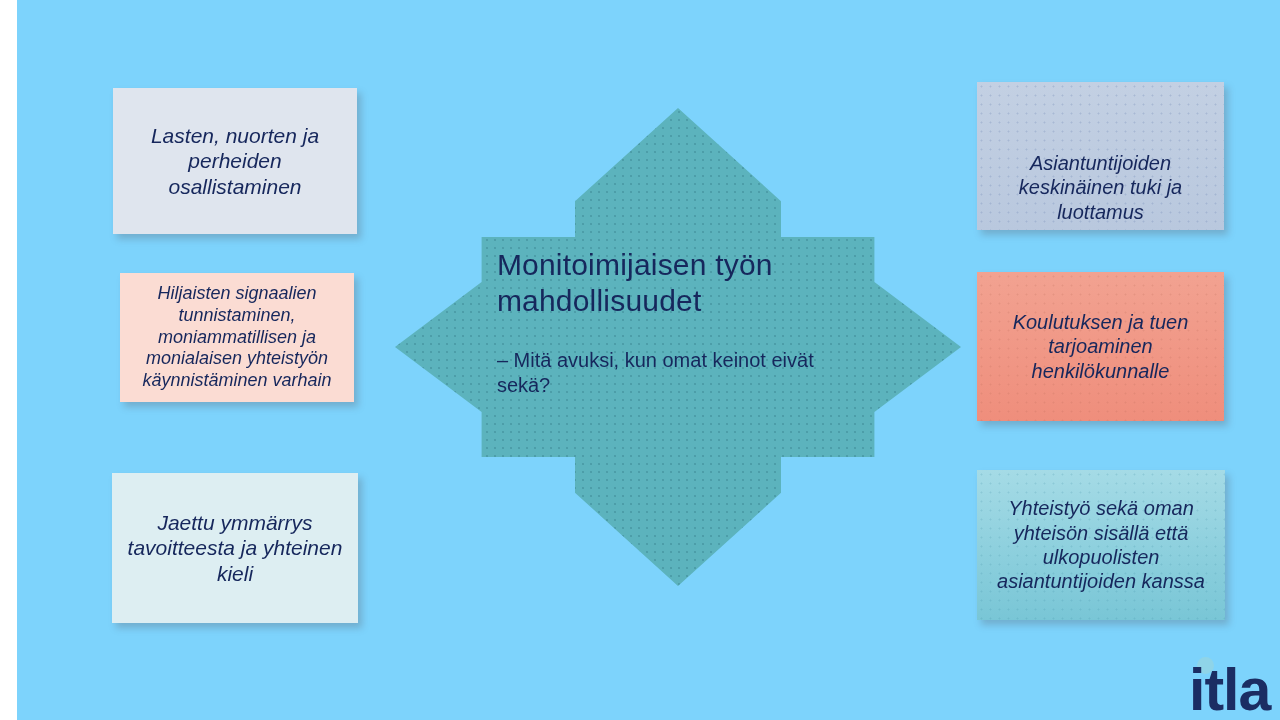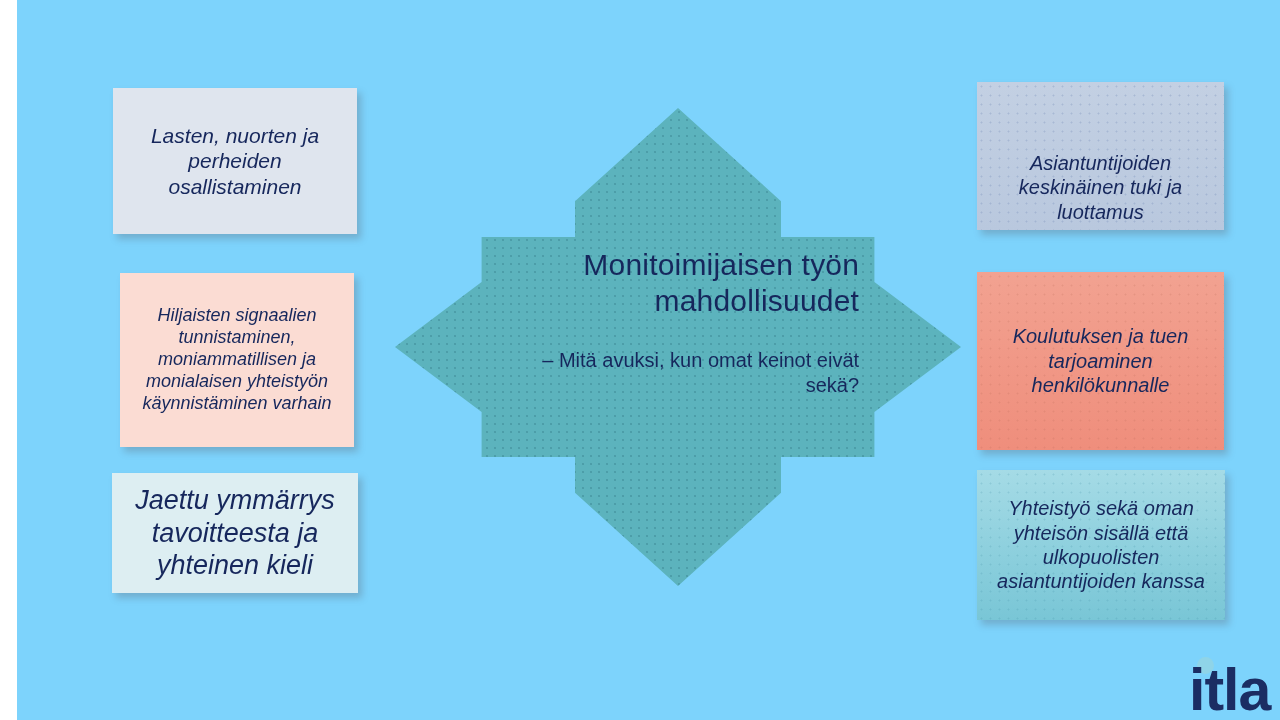--- a/index.html
+++ b/index.html
@@ -36,41 +36,41 @@
     width: 100%;
   }
 
   
   #card-l1 {
     left: 96px;  top: 88px;  width: 244px; height: 146px;
     background: #dfe5ee;
     font-size: 21px;
   }
   #card-l2 {
-    left: 103px; top: 273px; width: 234px; height: 174px;
+    left: 103px; top: 273px; width: 234px; height: 129px;
     background: #fbdcd3;
     font-size: 18px;
   }
   #card-l3 {
-    left: 95px;  top: 473px; width: 246px; height: 120px;
+    left: 95px;  top: 473px; width: 246px; height: 150px;
     background: #ddeef2;
-    font-size: 27px;
+    font-size: 21px;
   }
 
   
   #card-r1 {
     left: 960px; top: 82px;  width: 247px; height: 148px;
     background:
       radial-gradient(circle at 50% 50%, rgba(110,135,180,0.30) 0.9px, rgba(0,0,0,0) 1.1px) 0 0/9px 9px,
       linear-gradient(180deg, #c3d0e3 0%, #b9c8de 100%);
     font-size: 20px;
     align-items: flex-end;
   }
   #card-r2 {
-    left: 960px; top: 272px; width: 247px; height: 178px;
+    left: 960px; top: 272px; width: 247px; height: 149px;
     background:
       radial-gradient(circle at 50% 50%, rgba(175,95,80,0.18) 0.9px, rgba(0,0,0,0) 1.1px) 0 0/9px 9px,
       linear-gradient(180deg, #f2a291 0%, #ef8e7c 100%);
     font-size: 20px;
   }
   #card-r3 {
     left: 960px; top: 470px; width: 248px; height: 150px;
     background:
       radial-gradient(circle at 50% 50%, rgba(60,135,160,0.20) 0.9px, rgba(0,0,0,0) 1.1px) 0 0/9px 9px,
       linear-gradient(180deg, #a5dbe6 0%, #79c6d6 100%);
@@ -118,21 +118,21 @@
       0% 50%,
       15.3% 36.4%, 15.3% 27.0%,
       31.8% 27.0%, 31.8% 19.5%
     );
   }
   #arrow-text {
     position: absolute;
     left: 18%;
     top: 29%;
     width: 64%;
-    text-align: right;
+    text-align: left;
     color: #16275c;
   }
   #arrow-title {
     font-size: 30px;
     line-height: 1.22;
     letter-spacing: 0.2px;
   }
   #arrow-subtitle {
     margin-top: 28px;
     font-size: 20px;

